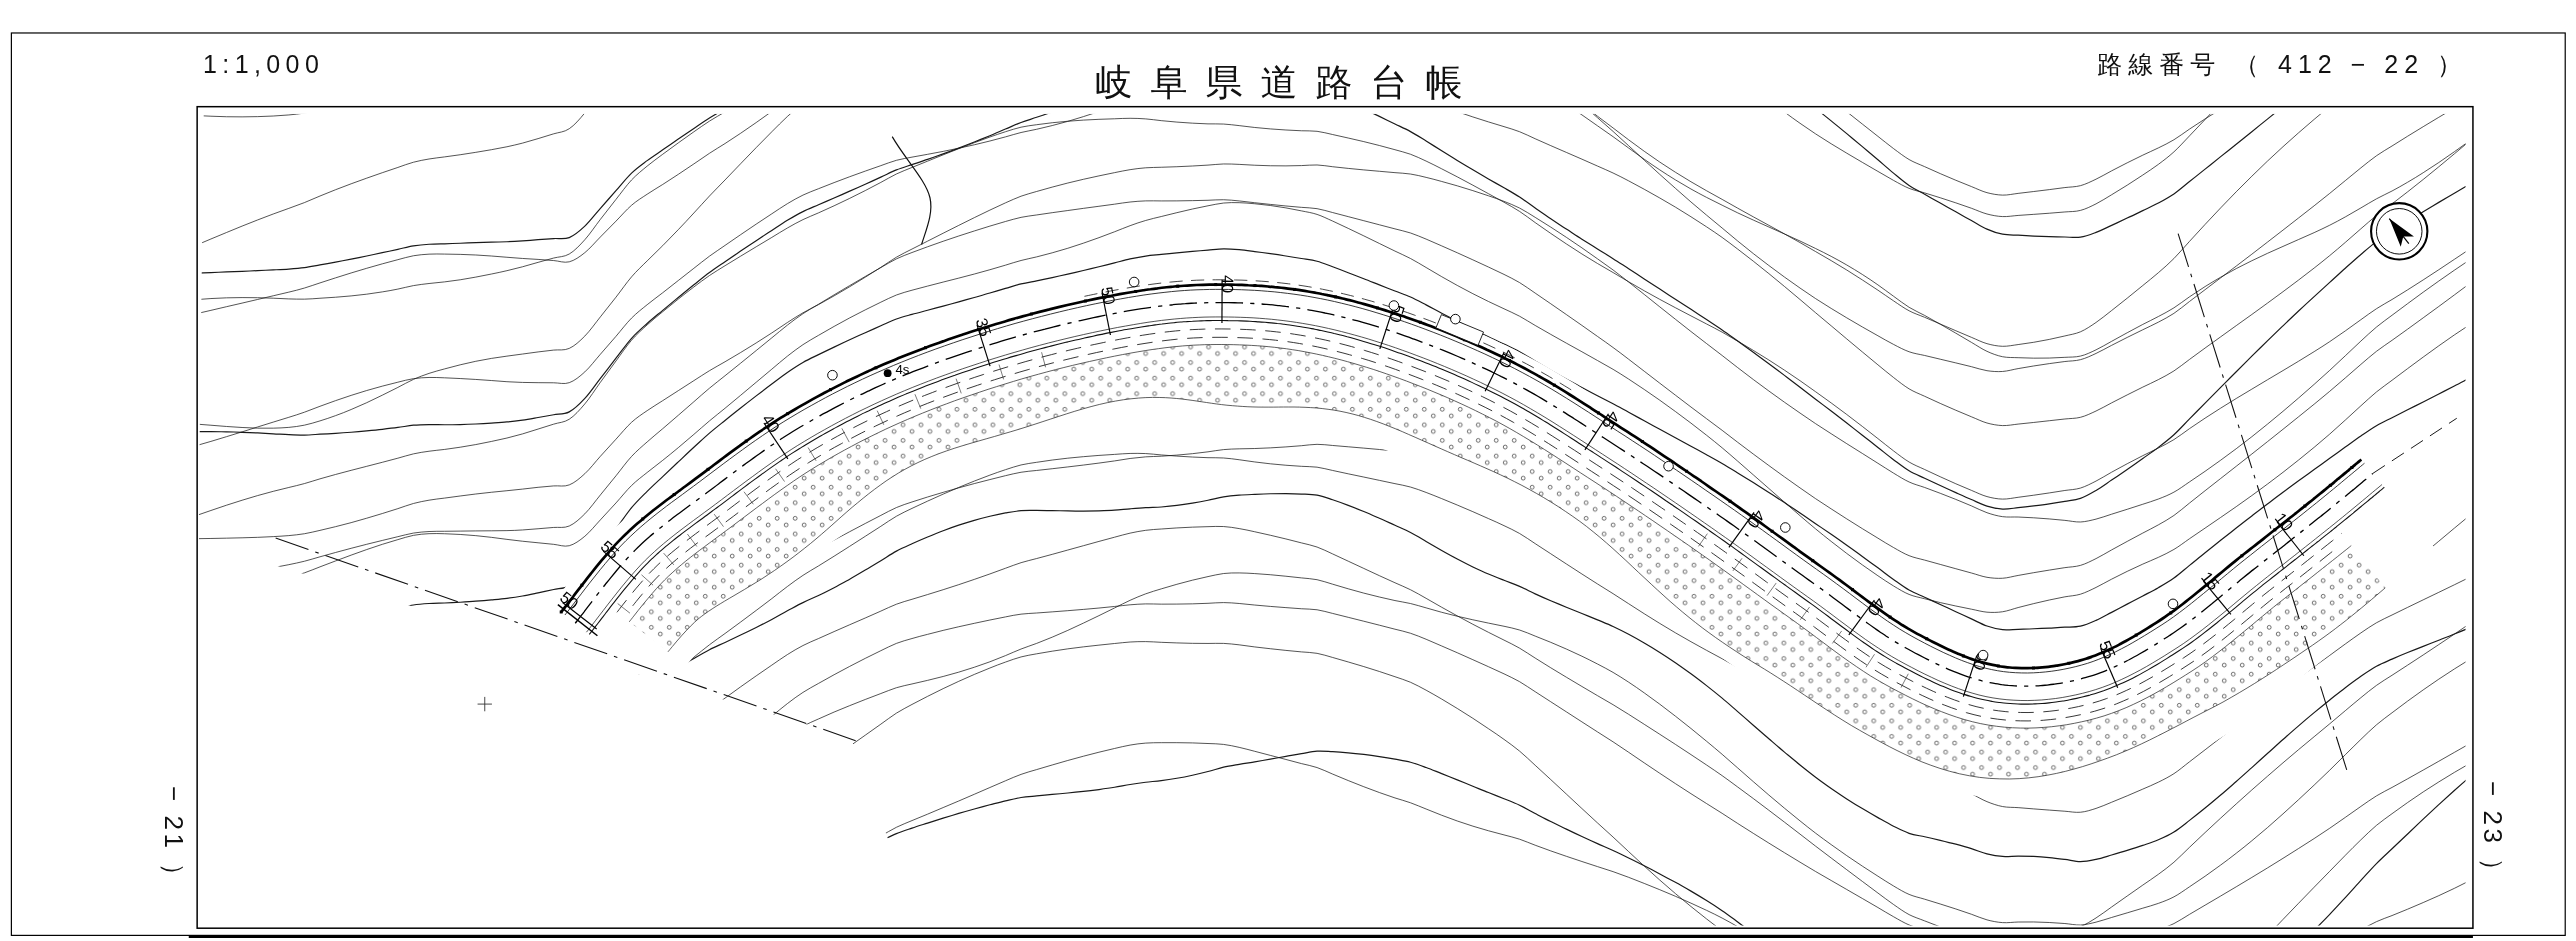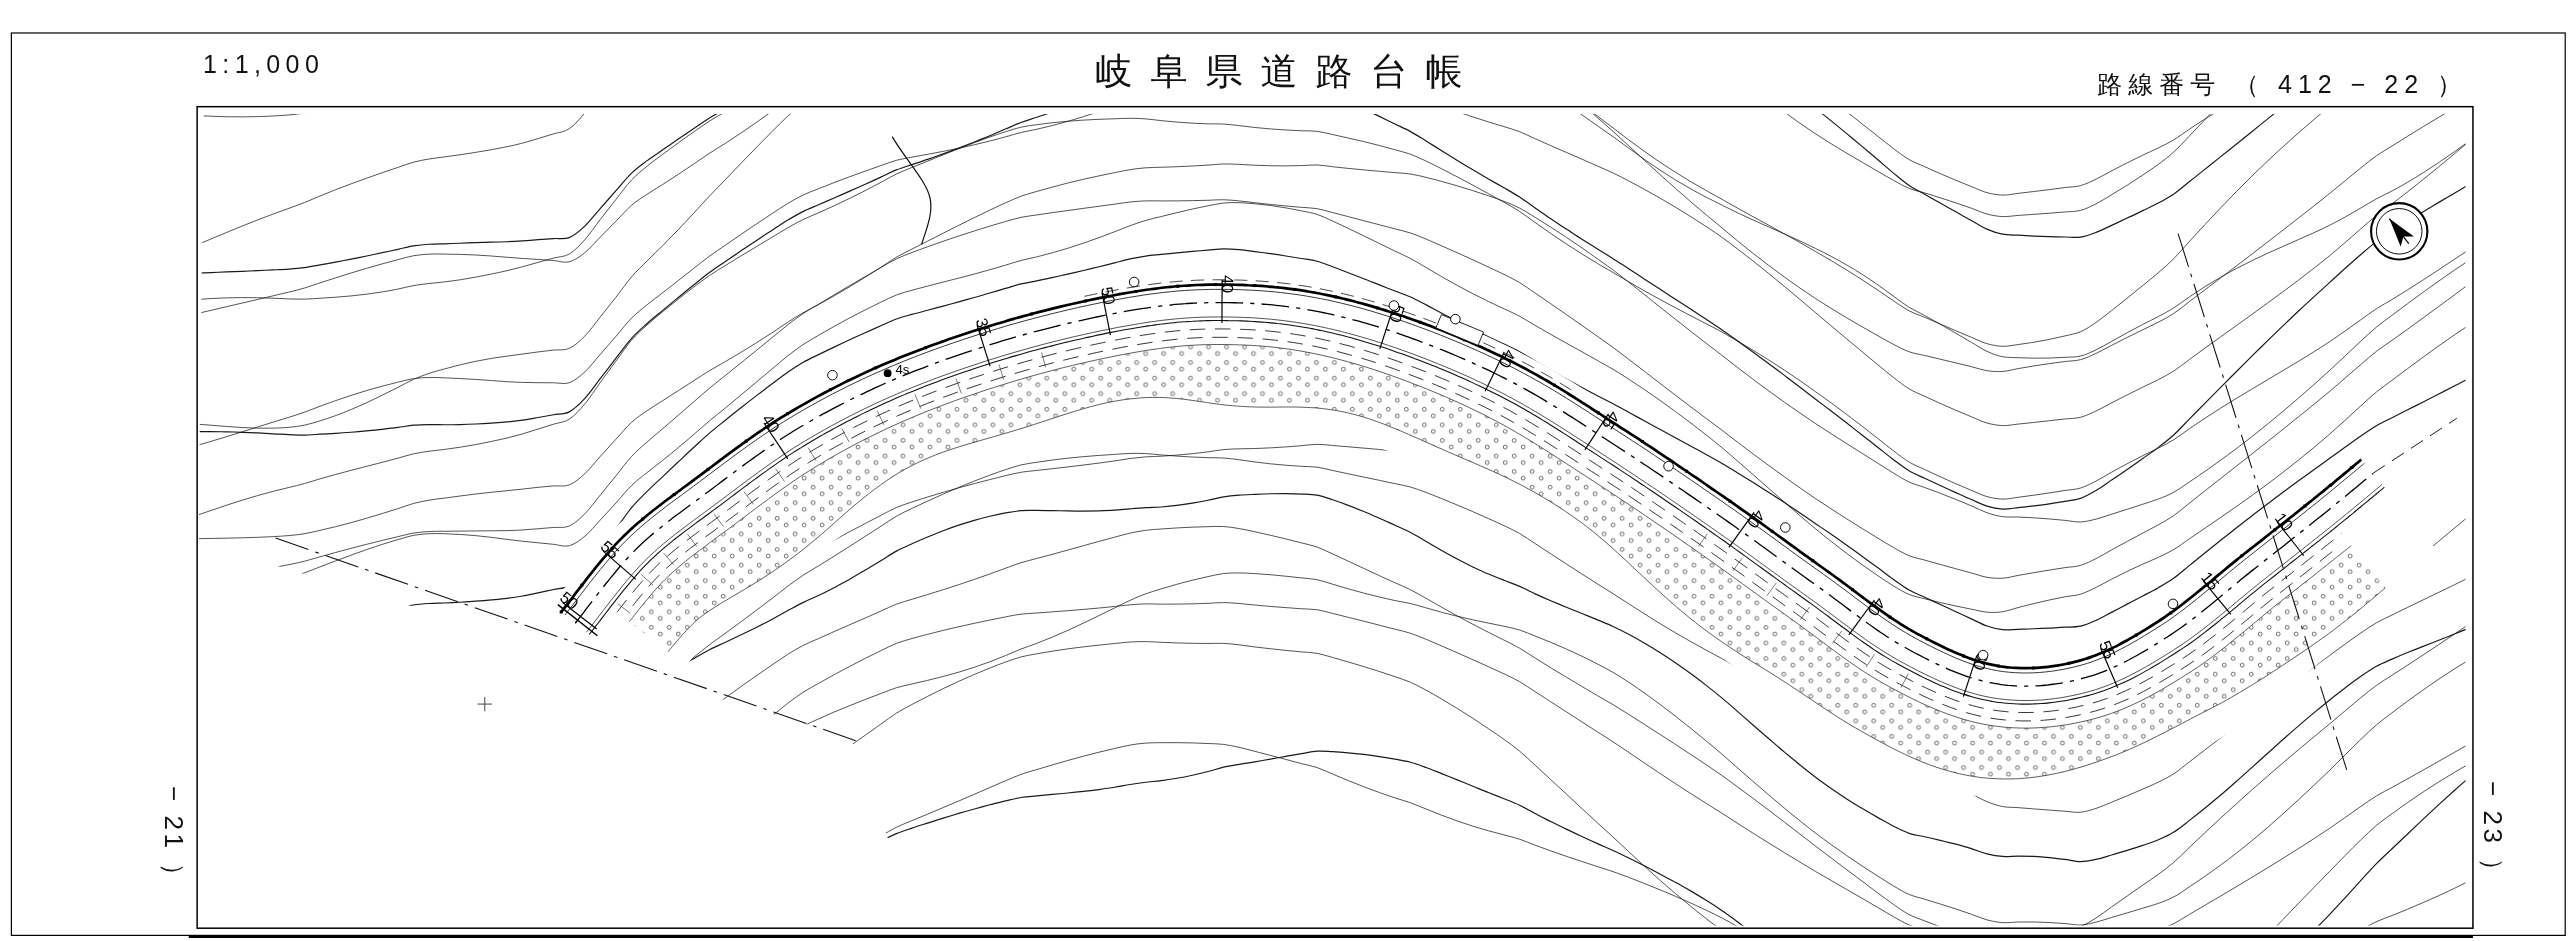--- a/index.html
+++ b/index.html
@@ -1,21 +1,21 @@
 <!DOCTYPE html>
 <html style="font-size:9.6px"><head>
 <meta charset="utf-8">
 <style>
   html,body{margin:0;padding:0;background:#ffffff;}
   body{width:2576px;height:942px;position:relative;overflow:hidden;
        font-family:"Liberation Sans","DejaVu Sans",sans-serif;color:#111;}
   .abs{position:absolute;}
   #header-scale{left:203px;top:50px;font-size:25px;letter-spacing:5.4px;}
-  #page-title{left:0;right:0;top:47px;text-align:center;font-size:37px;letter-spacing:18px;font-weight:400;}
-  #route-number{right:108px;top:68px;font-size:25px;letter-spacing:6px;}
+  #page-title{left:0;right:0;top:58px;text-align:center;font-size:37px;letter-spacing:18px;font-weight:400;}
+  #route-number{right:108px;top:48px;font-size:25px;letter-spacing:6px;}
   .margin-label{font-size:26px;letter-spacing:3.6px;white-space:nowrap;}
   #left-margin-label{left:173px;top:839px;transform:translate(-50%,-50%) rotate(90deg);}
   #right-margin-label{left:2492px;top:834px;transform:translate(-50%,-50%) rotate(90deg);}
   svg text{font-family:"Liberation Sans","DejaVu Sans",sans-serif;}
 </style>
 </head>
 <body>
 
 <div class="abs" id="header-scale">1:1,000</div>
 <div class="abs" id="page-title">岐阜県道路台帳</div>

